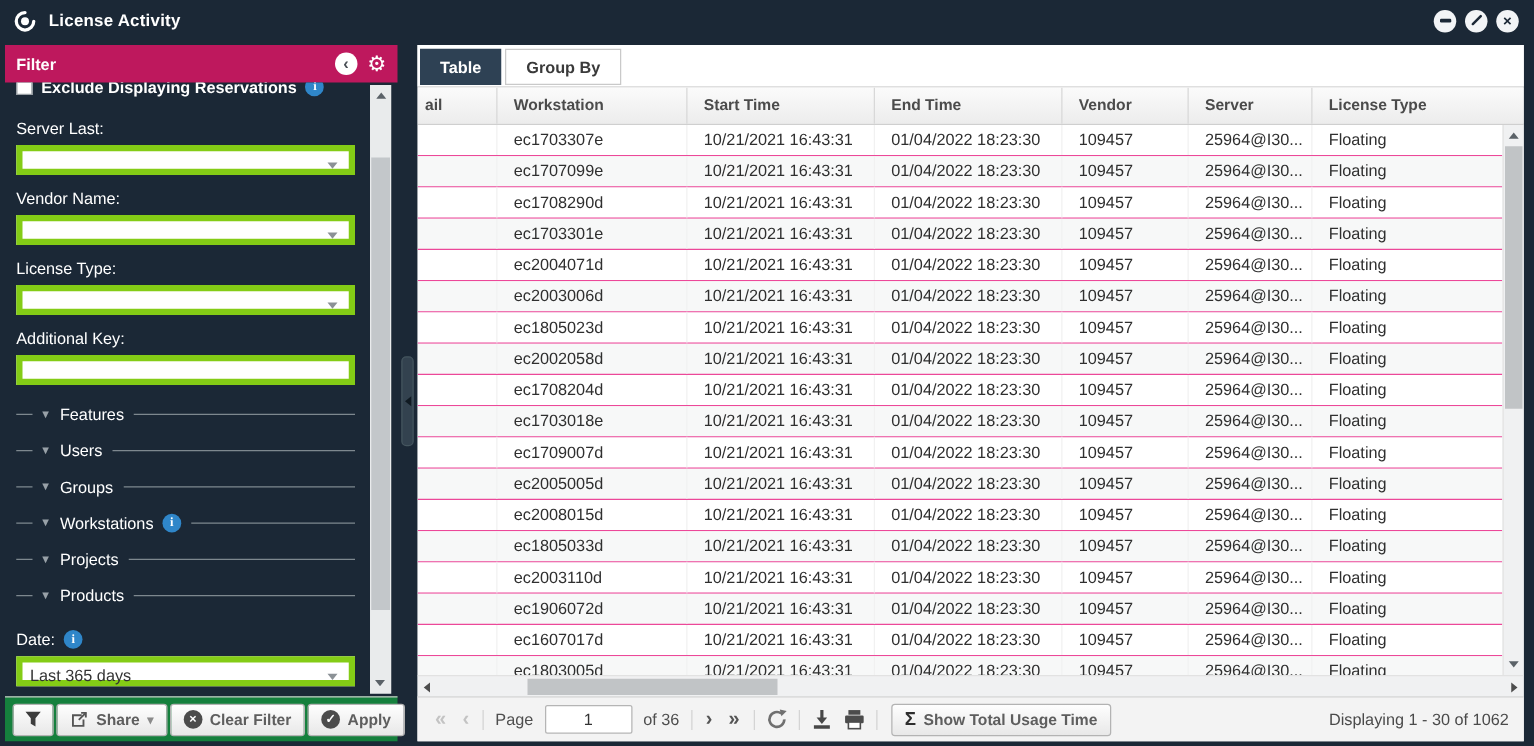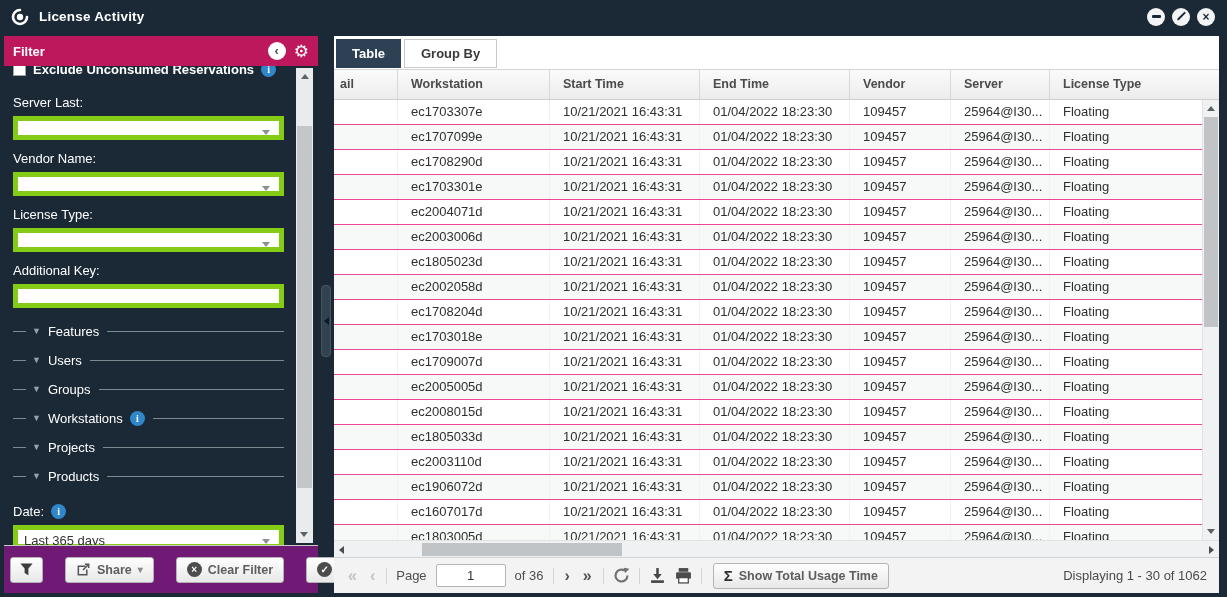--- a/index.html
+++ b/index.html
@@ -52,21 +52,21 @@
   .date-row { display:flex; align-items:flex-start; gap:7px; margin-top:22px; height:16px; }
   .date-label { color:#fff; font-size:13px; }
 
   
   .fscroll { position:absolute; top:2px; right:5px; bottom:2px; width:17px; background:#e9ebec; }
   .fscroll .thumb { position:absolute; left:1px; right:1px; top:58px; height:362px; background:#c3c7ca; cursor:pointer; }
   .tri-up { width:0; height:0; border-left:4px solid transparent; border-right:4px solid transparent; border-bottom:5px solid #5b6268; margin:6px auto 0; cursor:pointer; }
   .tri-down { width:0; height:0; border-left:4px solid transparent; border-right:4px solid transparent; border-top:5px solid #5b6268; margin:0 auto; position:absolute; bottom:6px; left:4px; cursor:pointer; }
 
   
-  .left-toolbar { height:48px; flex:none; background:#701a75; border-top:1px solid #c9c9c9; display:flex; align-items:center; gap:22px; padding:0 6px; }
+  .left-toolbar { height:36px; flex:none; background:#15803d; border-top:1px solid #c9c9c9; display:flex; align-items:center; gap:2px; padding:0 6px; }
   .btn { height:26px; background:linear-gradient(#fefefe,#e8e8e8); border:1px solid #b3b3b3; border-radius:3px;
          display:inline-flex; align-items:center; gap:6px; padding:0 10px; font-size:12.5px; font-weight:bold; color:#5e5e5e; cursor:pointer; white-space:nowrap; }
   .btn .mini-circ { width:15px; height:15px; border-radius:50%; background:#4c4c4c; color:#fff; font-size:10px; font-weight:bold;
                     display:inline-flex; align-items:center; justify-content:center; line-height:1; }
   .btn.icon-only { padding:0 8px; }
   .share-caret { color:#8a8a8a; font-size:10px; }
 
   
   .divider { width:16px; flex:none; position:relative; }
   .div-handle { position:absolute; top:249px; left:3px; width:10px; height:72px; background:#33424f; border:1px solid #45565f; border-radius:4px; cursor:pointer; display:flex; align-items:center; justify-content:center; }
@@ -146,21 +146,21 @@
           <span class="circ-btn">
               <span>‹</span>
             </span>
           <span class="gear">⚙</span>
         </span>
       </div>
 
       <div class="filter-body">
         <div class="chk-row">
           <span class="checkbox"></span>
-          <span class="chk-label">Exclude Unconsumed Reservations</span>
+          <span class="chk-label">Exclude Displaying Reservations</span>
           <span class="info-icon">i</span>
         </div>
 
         <div><div class="flabel first">Server Last:</div><div class="fselect">
               <span class="val"></span>
               <span class="caret"></span>
             </div><div class="flabel">Vendor Name:</div><div class="fselect">
               <span class="val"></span>
               <span class="caret"></span>
             </div><div class="flabel">License Type:</div><div class="fselect">

